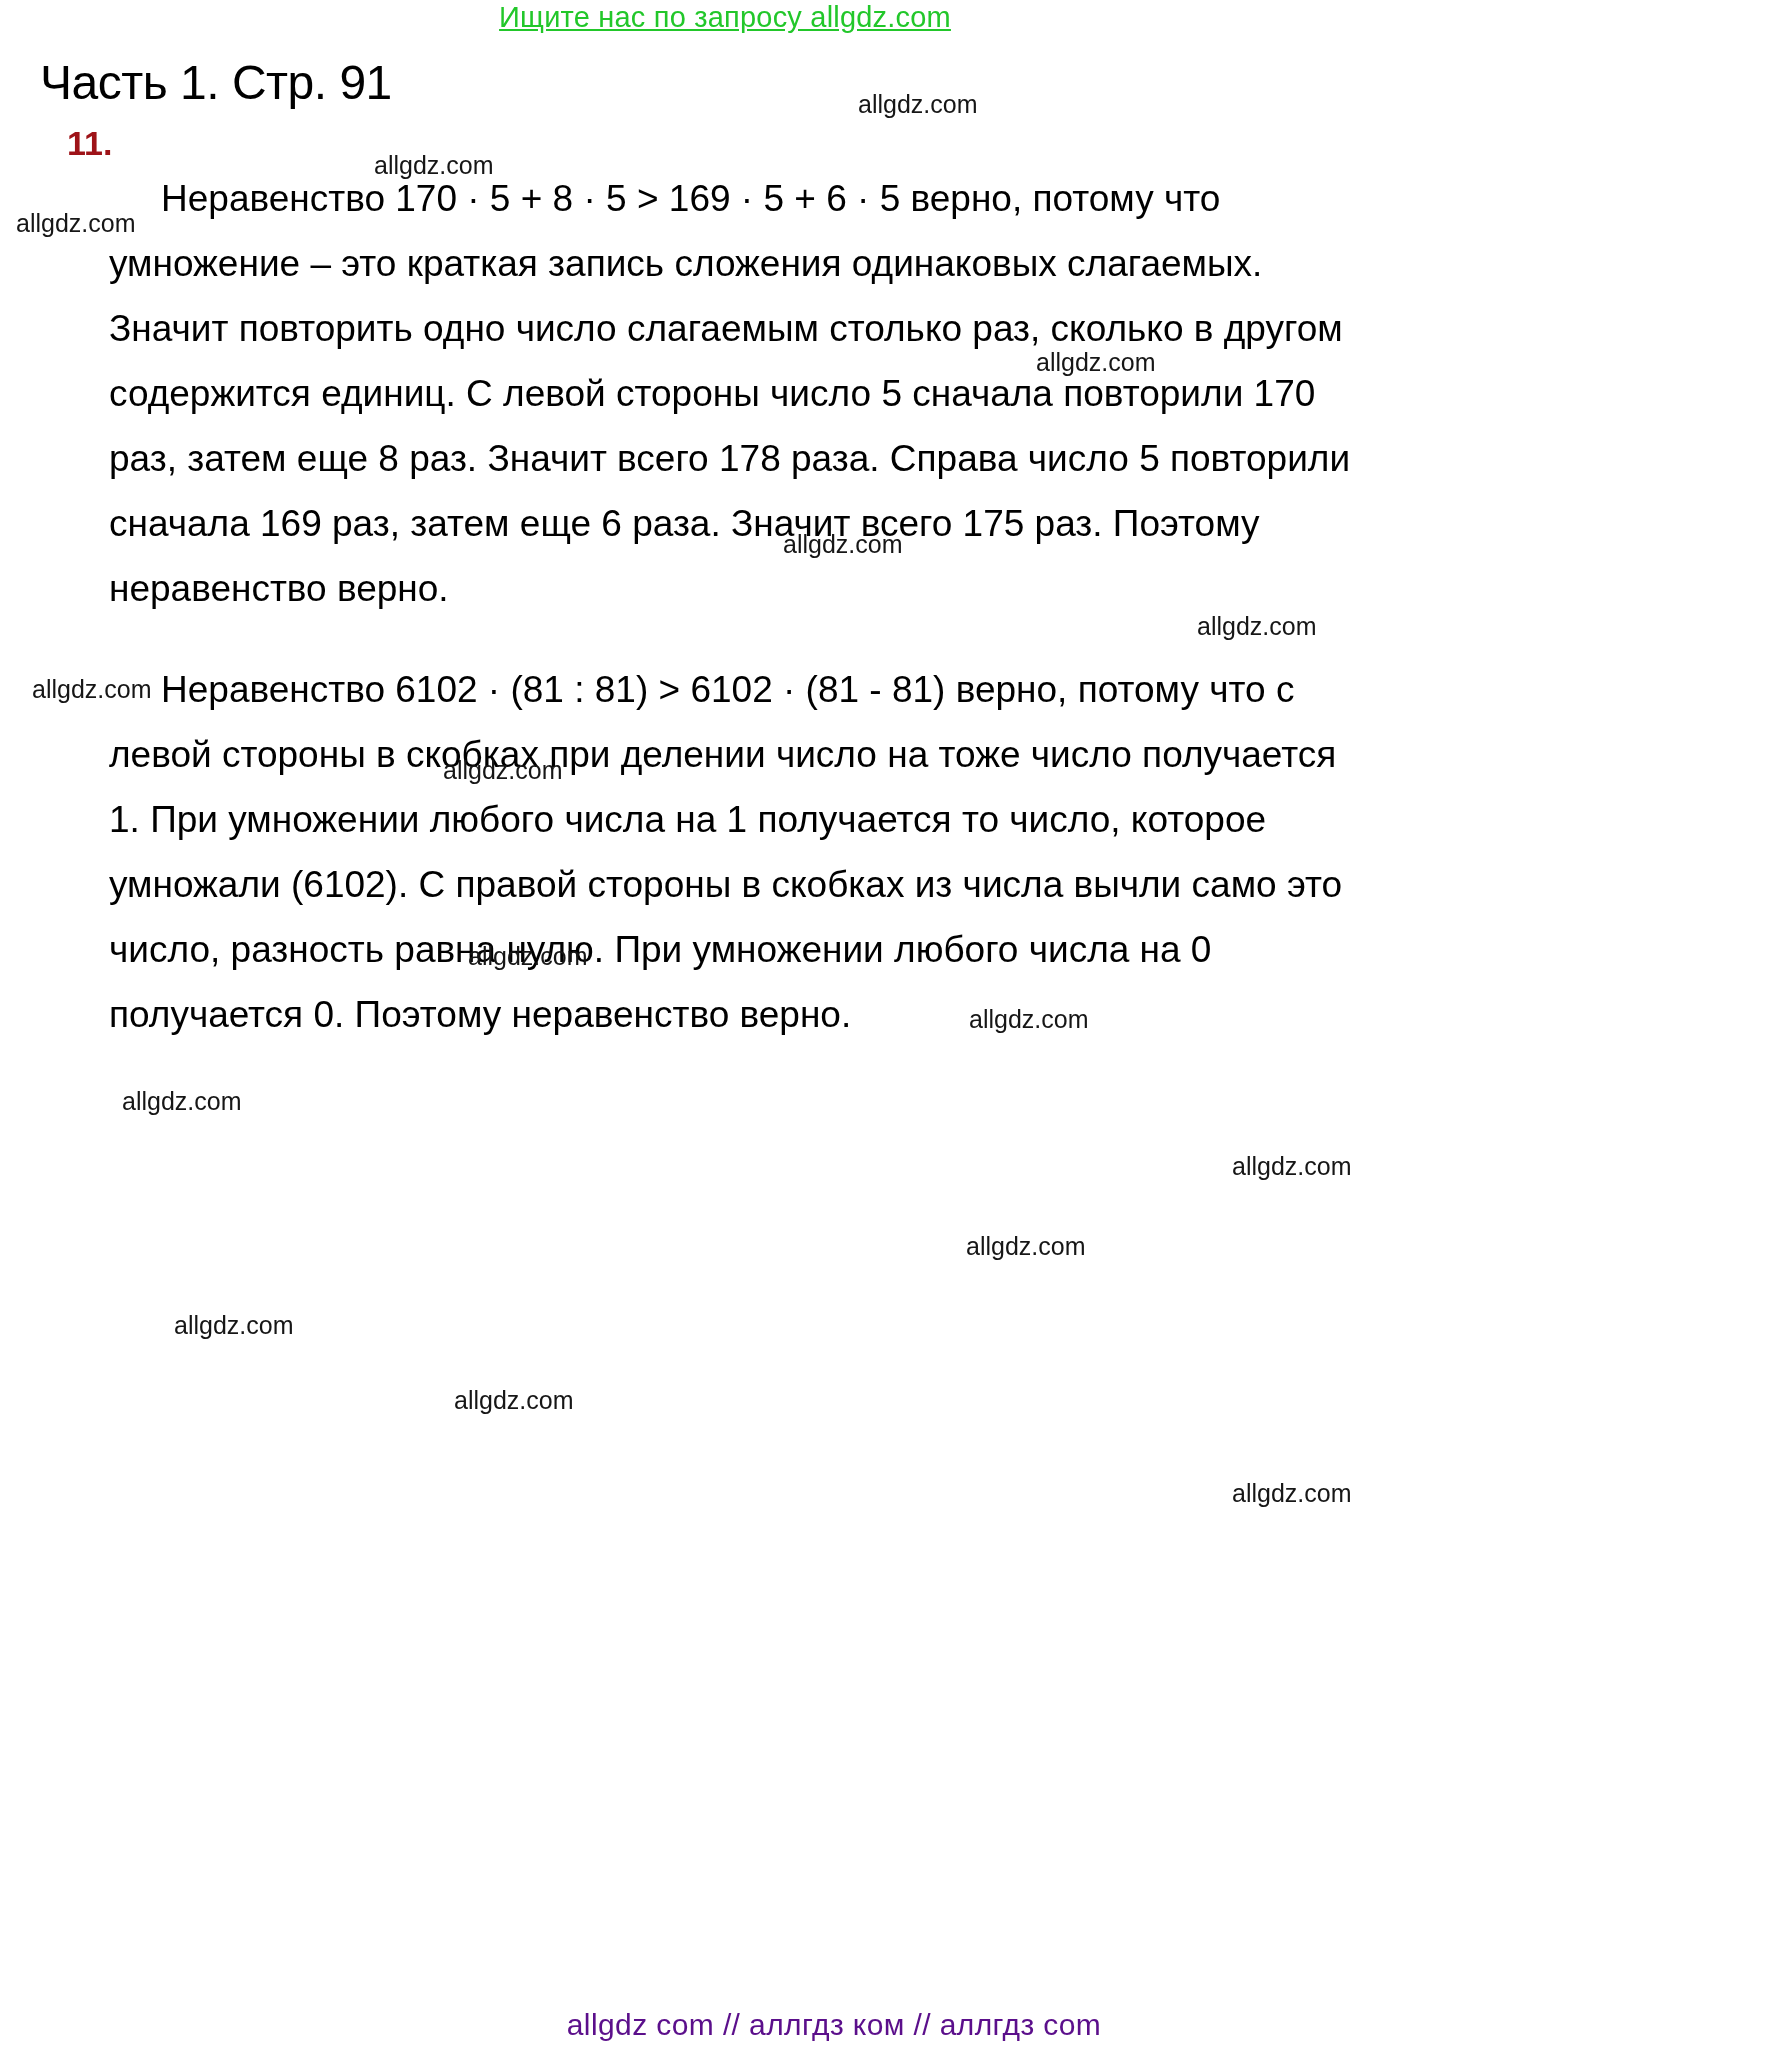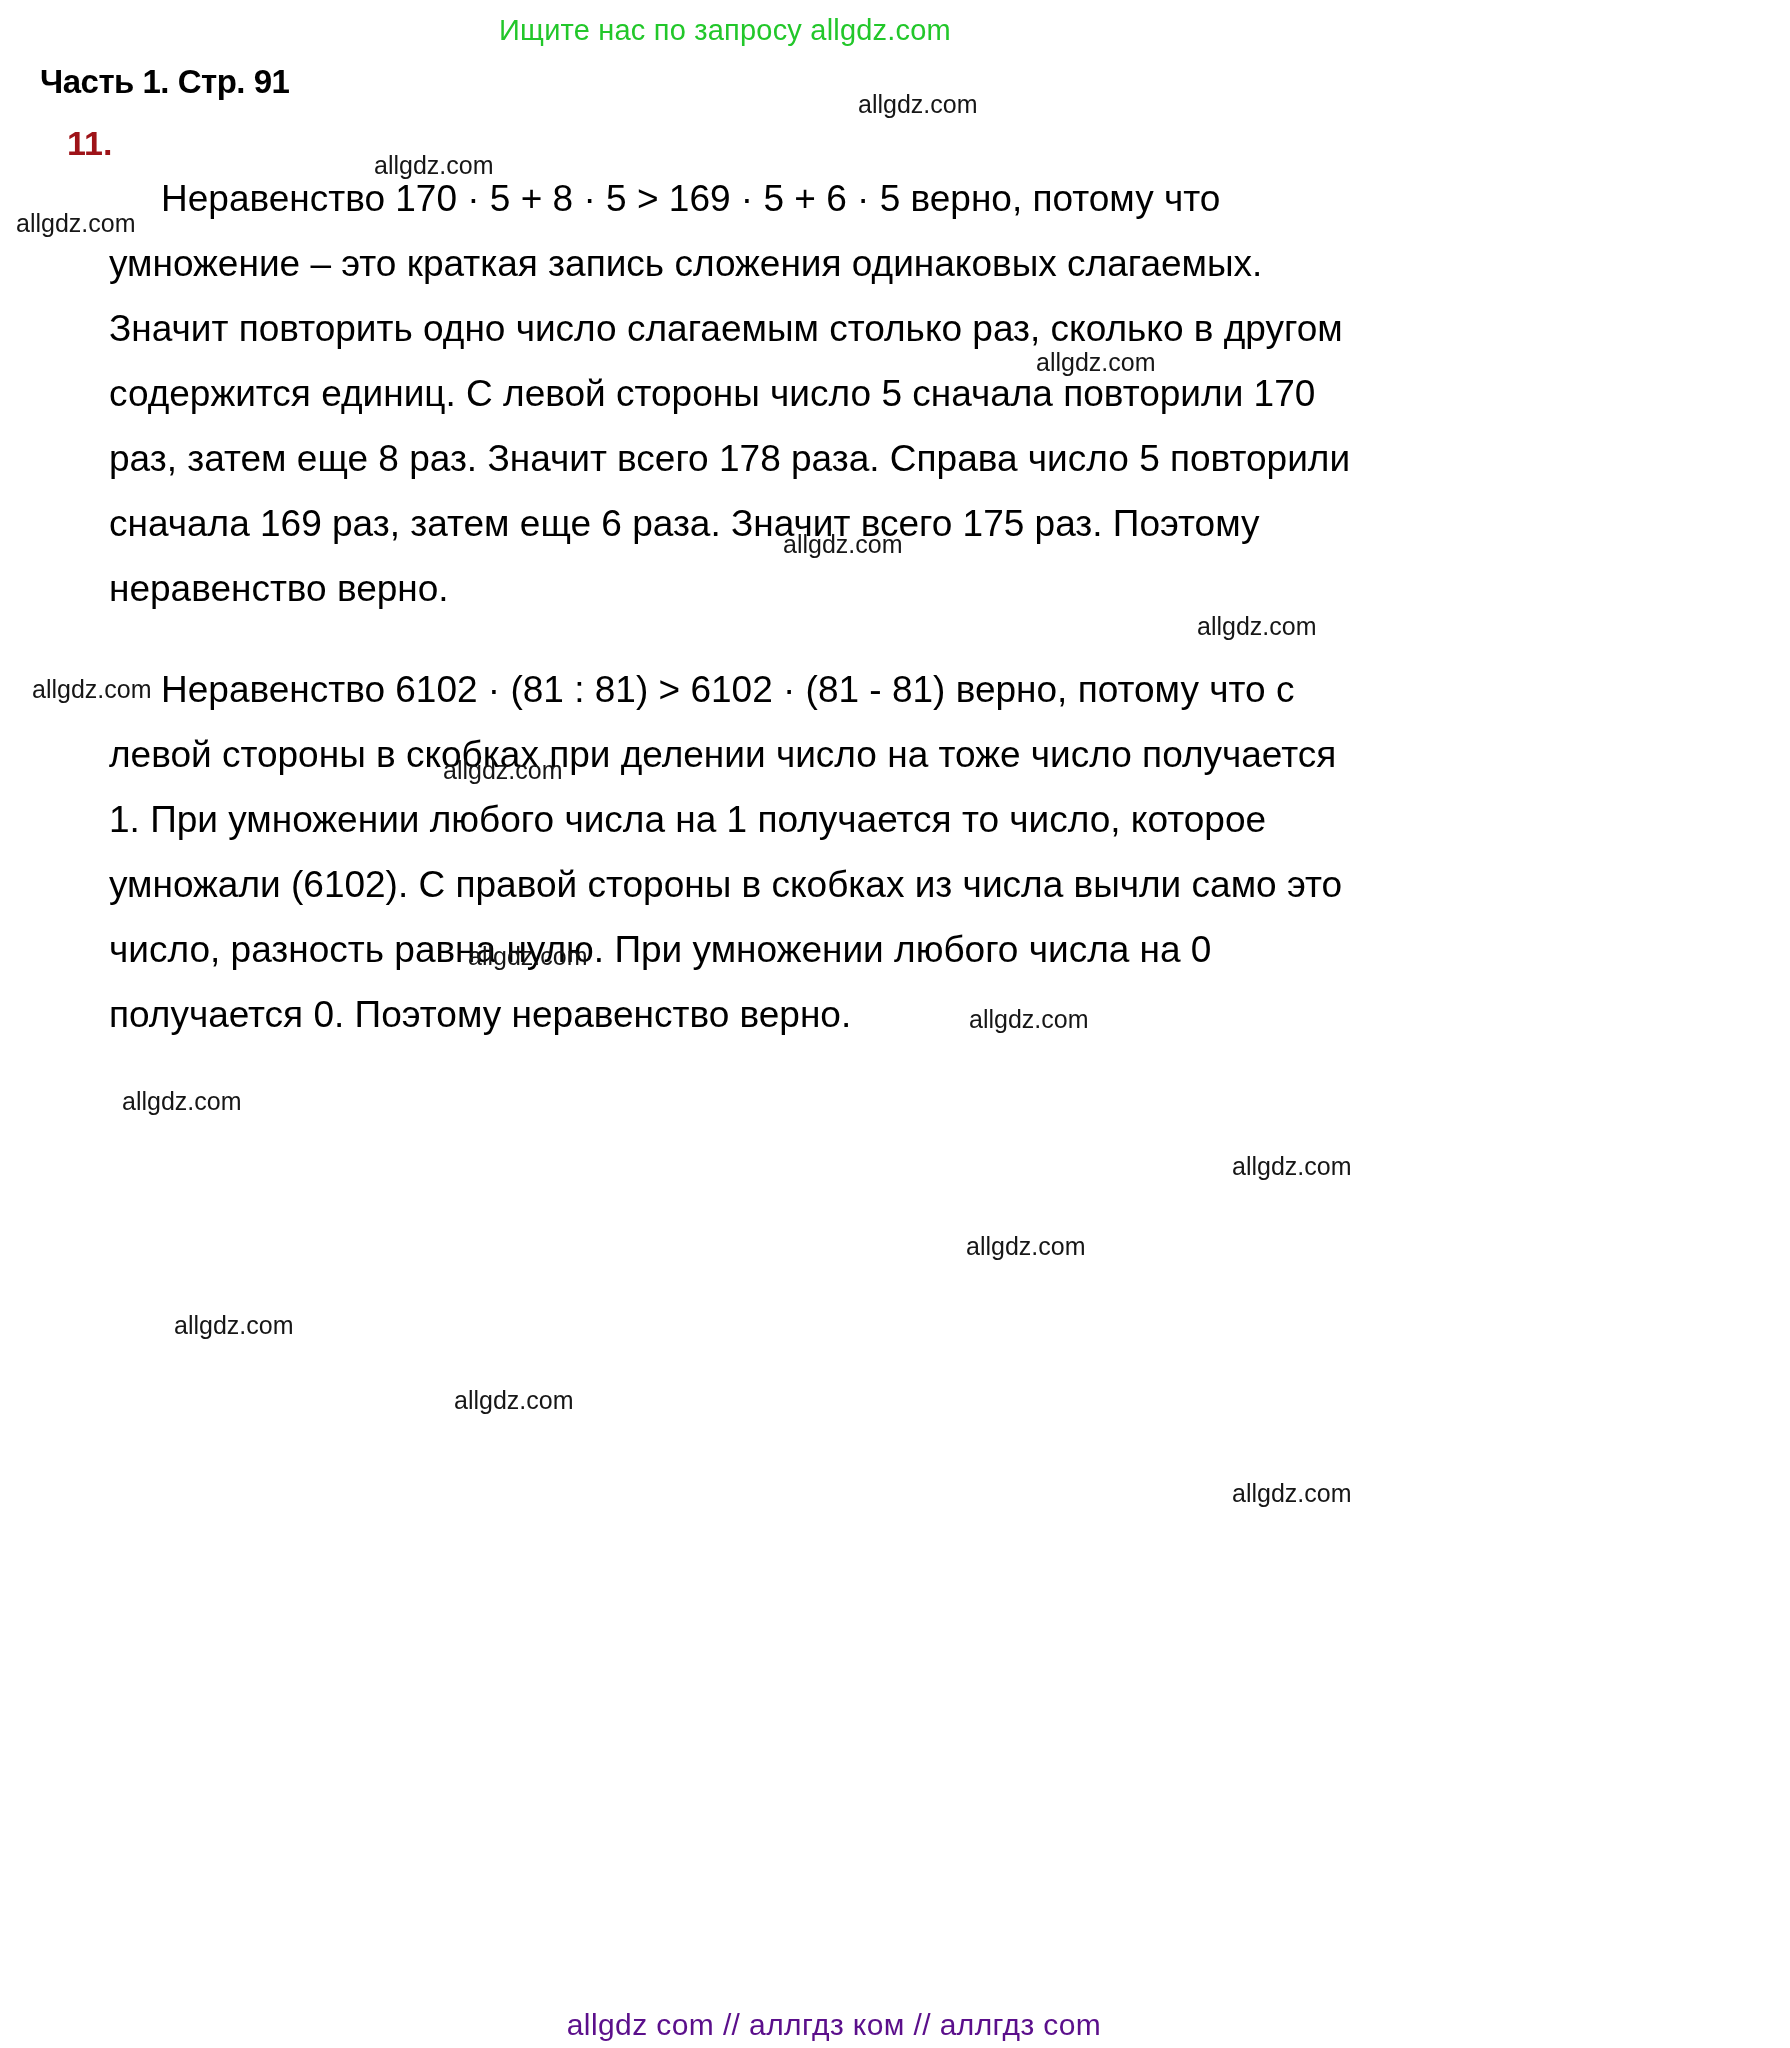--- a/index.html
+++ b/index.html
@@ -12,44 +12,44 @@
     width: 1790px;
     height: 2049px;
     background: #ffffff;
     overflow: hidden;
     font-family: "Liberation Sans", "DejaVu Sans", sans-serif;
   }
 
   
   .promo {
     position: absolute;
-    top: 14px;
+    top: 1px;
     left: 0;
     width: 1450px;
     text-align: center;
     color: #22c72a;
     font-family: "Liberation Sans", "DejaVu Sans", sans-serif;
     font-size: 29px;
     font-weight: 400;
     letter-spacing: 0.2px;
     white-space: nowrap;
+    text-decoration: underline;
   }
 
   
   .page-title {
     position: absolute;
     left: 40px;
     top: 55px;
     font-family: "Liberation Sans", "DejaVu Sans", sans-serif;
-    font-size: 33px;
-    font-weight: bold;
+    font-size: 48px;
+    font-weight: normal;
     color: #000000;
     letter-spacing: -0.5px;
     white-space: nowrap;
-    margin-top: 8px;
   }
 
   
   .task-number {
     position: absolute;
     left: 67px;
     top: 124px;
     font-family: "Liberation Sans", "DejaVu Sans", sans-serif;
     font-size: 34px;
     font-weight: bold;

